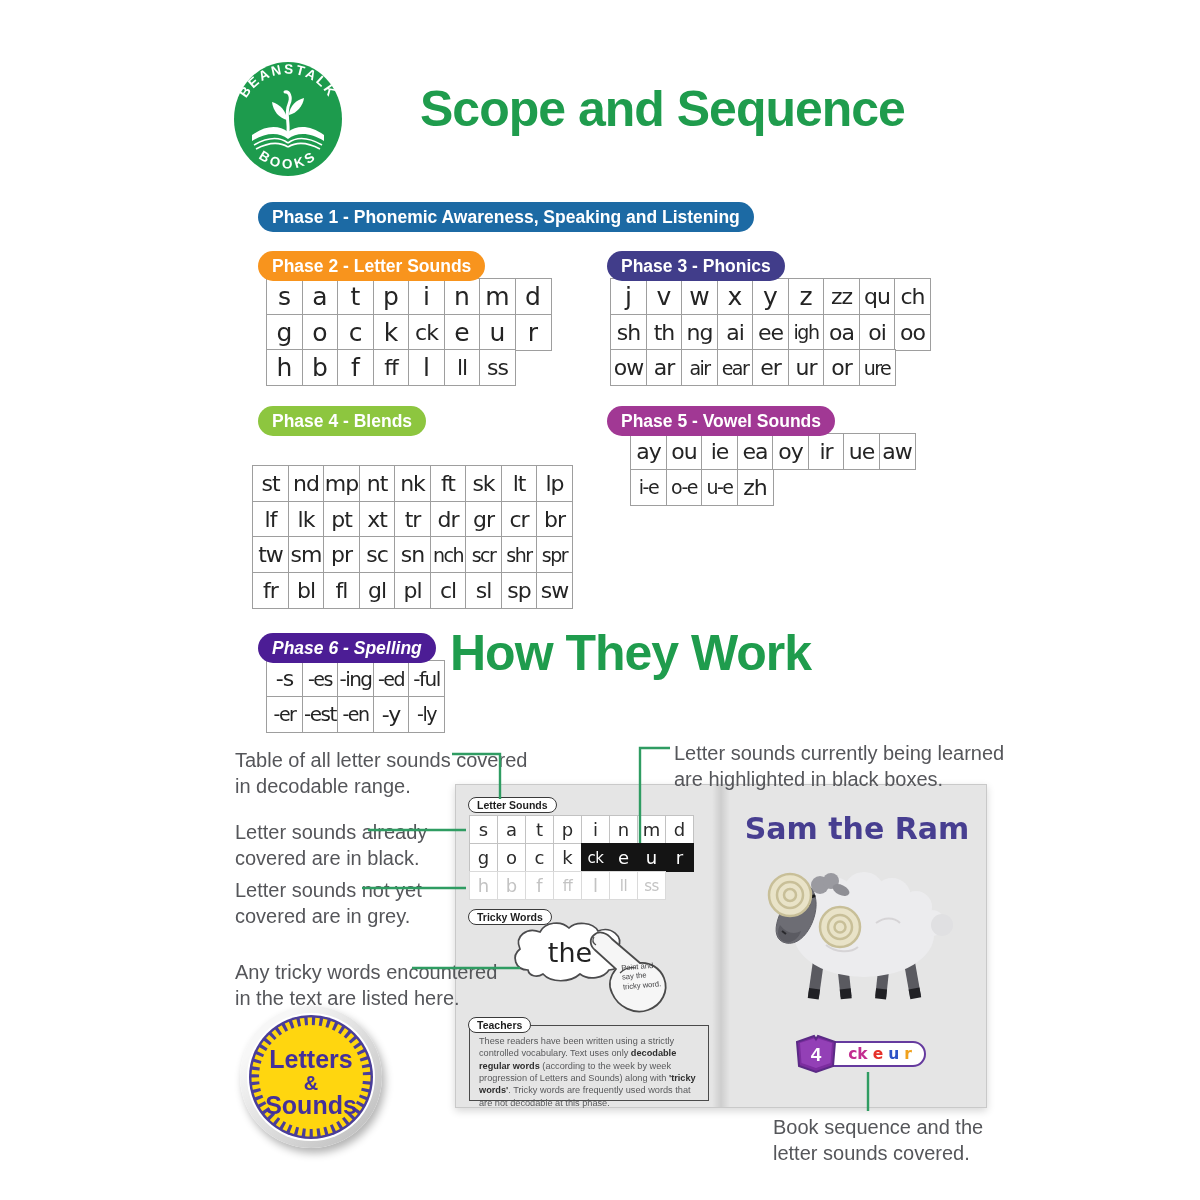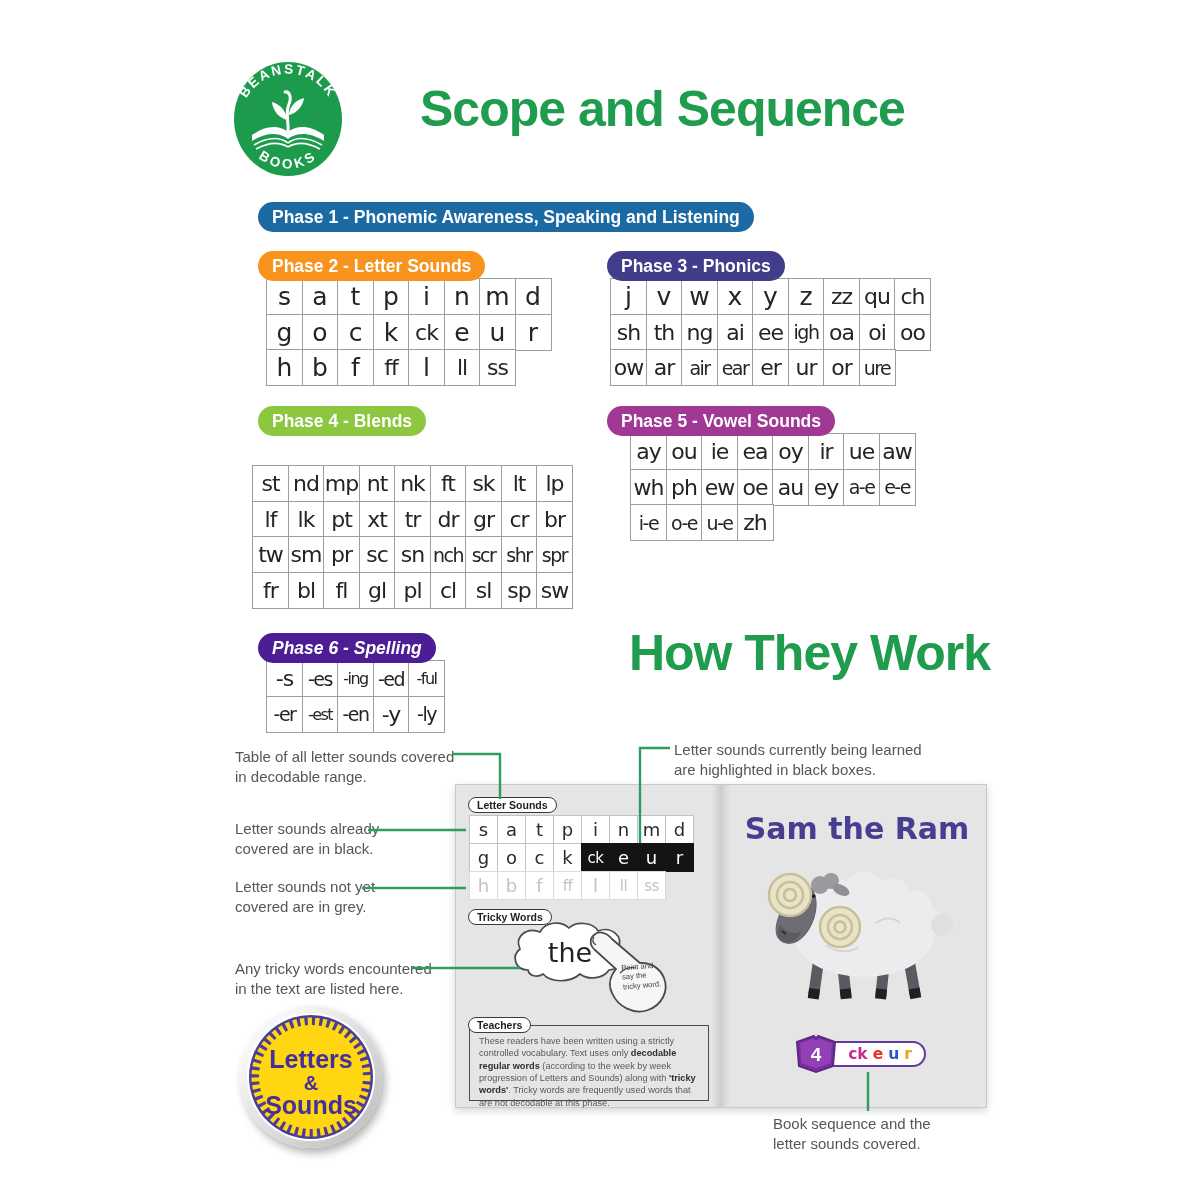--- a/index.html
+++ b/index.html
@@ -1,38 +1,38 @@
 <!DOCTYPE html>
 <html><head>
 <meta charset="utf-8">
 <style>
   html,body{margin:0;padding:0;background:#fff;}
   #poster{position:relative;width:1200px;height:1200px;background:#ffffff;overflow:hidden;
           font-family:"Liberation Sans",sans-serif;}
 
   .main-title{position:absolute;left:372px;top:80px;font-size:50px;font-weight:bold;
               color:#1f9c4d;letter-spacing:-1px;margin-left:48px;}
-  .htw-title{position:absolute;left:450px;top:624px;width:540px;text-align:right;
+  .htw-title{position:absolute;left:450px;top:624px;width:540px;text-align:left;
              font-size:50px;font-weight:bold;color:#1f9c4d;letter-spacing:-1px;}
 
   .banner{position:absolute;height:30px;line-height:30px;border-radius:16px;padding:0 14px;
           color:#fff;font-weight:bold;font-size:17.5px;white-space:nowrap;z-index:3;}
 
   .bgrid{position:absolute;z-index:1;}
   .grow{display:flex;}
   .grow + .grow{margin-top:-1.5px;}
   .gcell{width:37px;height:37px;margin-left:-1.5px;border:1.5px solid #9e9e9e;background:#fff;
          display:flex;align-items:center;justify-content:center;box-sizing:border-box;
          font-family:"DejaVu Sans",sans-serif;font-size:25px;color:#242424;}
   .grow .gcell:first-child{margin-left:0;}
   .g2{font-size:22px;letter-spacing:-1px;}
   .g3{font-size:19px;letter-spacing:-1.5px;text-align:center;}
-  .g4{font-size:16px;letter-spacing:-1.5px;}
-
-  .note{position:absolute;font-size:15px;line-height:1.32;color:#55565a;white-space:pre-line;z-index:2;}
+  .g4{font-size:20px;letter-spacing:-1.5px;}
+
+  .note{position:absolute;font-size:20px;line-height:1.32;color:#55565a;white-space:pre-line;z-index:2;}
 
   #ann-lines{position:absolute;left:0;top:0;z-index:4;pointer-events:none;}
 
   .book{position:absolute;left:455px;top:784px;width:530px;height:322px;background:#e5e5e5;
         border:1px solid #c9c9c9;box-shadow:0 3px 8px rgba(0,0,0,.16);z-index:1;}
   .spine{position:absolute;left:256px;top:0;width:18px;height:100%;
          background:linear-gradient(to right,rgba(0,0,0,0),rgba(0,0,0,.10) 50%,rgba(0,0,0,0));}
 
   .pill{position:absolute;border:1.3px solid #3a3a3a;border-radius:9px;background:#fff;
         font-size:10.5px;font-weight:bold;color:#1d1d1d;padding:1px 8px;z-index:2;white-space:nowrap;}
@@ -219,30 +219,20 @@
   <div class="bgrid" style="left:610px;top:433px;margin-left:20px;">
       <div class="grow">
         <span class="gcell g2">ay</span>
         <span class="gcell g2">ou</span>
         <span class="gcell g2">ie</span>
         <span class="gcell g2">ea</span>
         <span class="gcell g2">oy</span>
         <span class="gcell g2">ir</span>
         <span class="gcell g2">ue</span>
         <span class="gcell g2">aw</span>
-      </div>
-      <div class="grow">
-        <span class="gcell g2">wh</span>
-        <span class="gcell g2">ph</span>
-        <span class="gcell g2">ew</span>
-        <span class="gcell g2">oe</span>
-        <span class="gcell g2">au</span>
-        <span class="gcell g2">ey</span>
-        <span class="gcell g3">a-e</span>
-        <span class="gcell g3">e-e</span>
       </div>
       <div class="grow">
         <span class="gcell g3">i-e</span>
         <span class="gcell g3">o-e</span>
         <span class="gcell g3">u-e</span>
         <span class="gcell g2">zh</span>
       </div>
     </div>
   <div class="bgrid" style="left:266px;top:660px;">
       <div class="grow">

